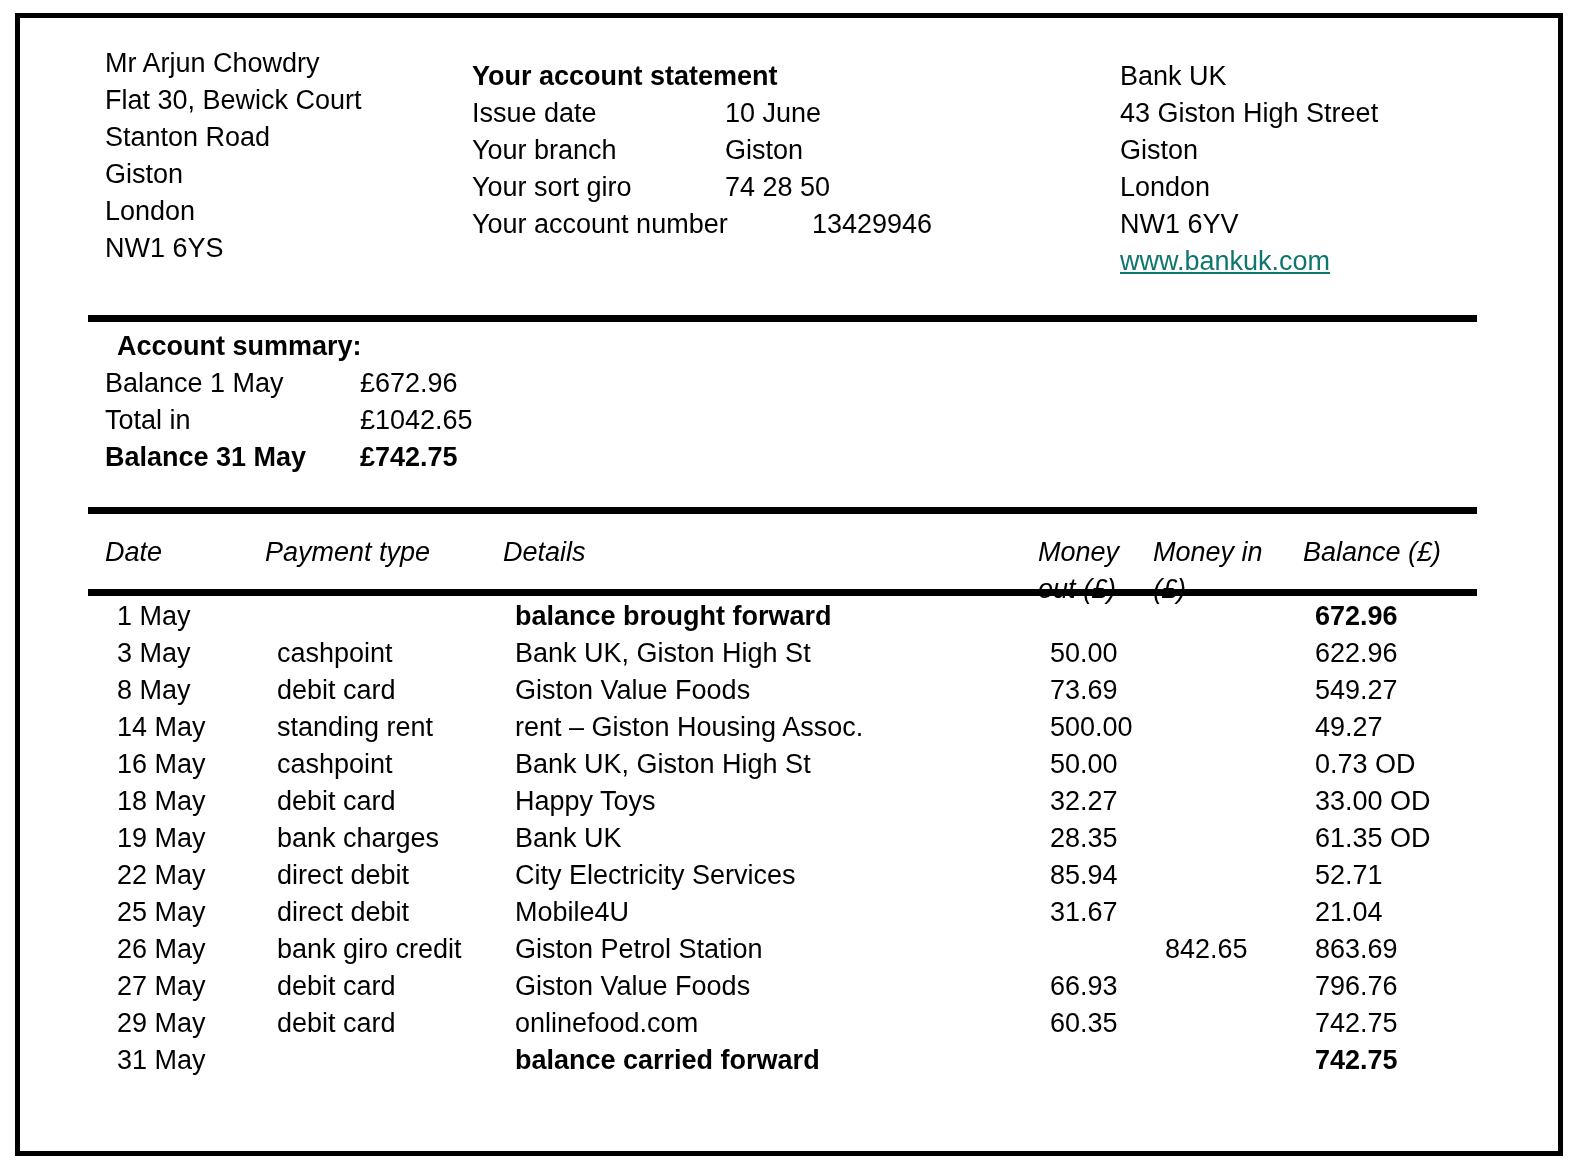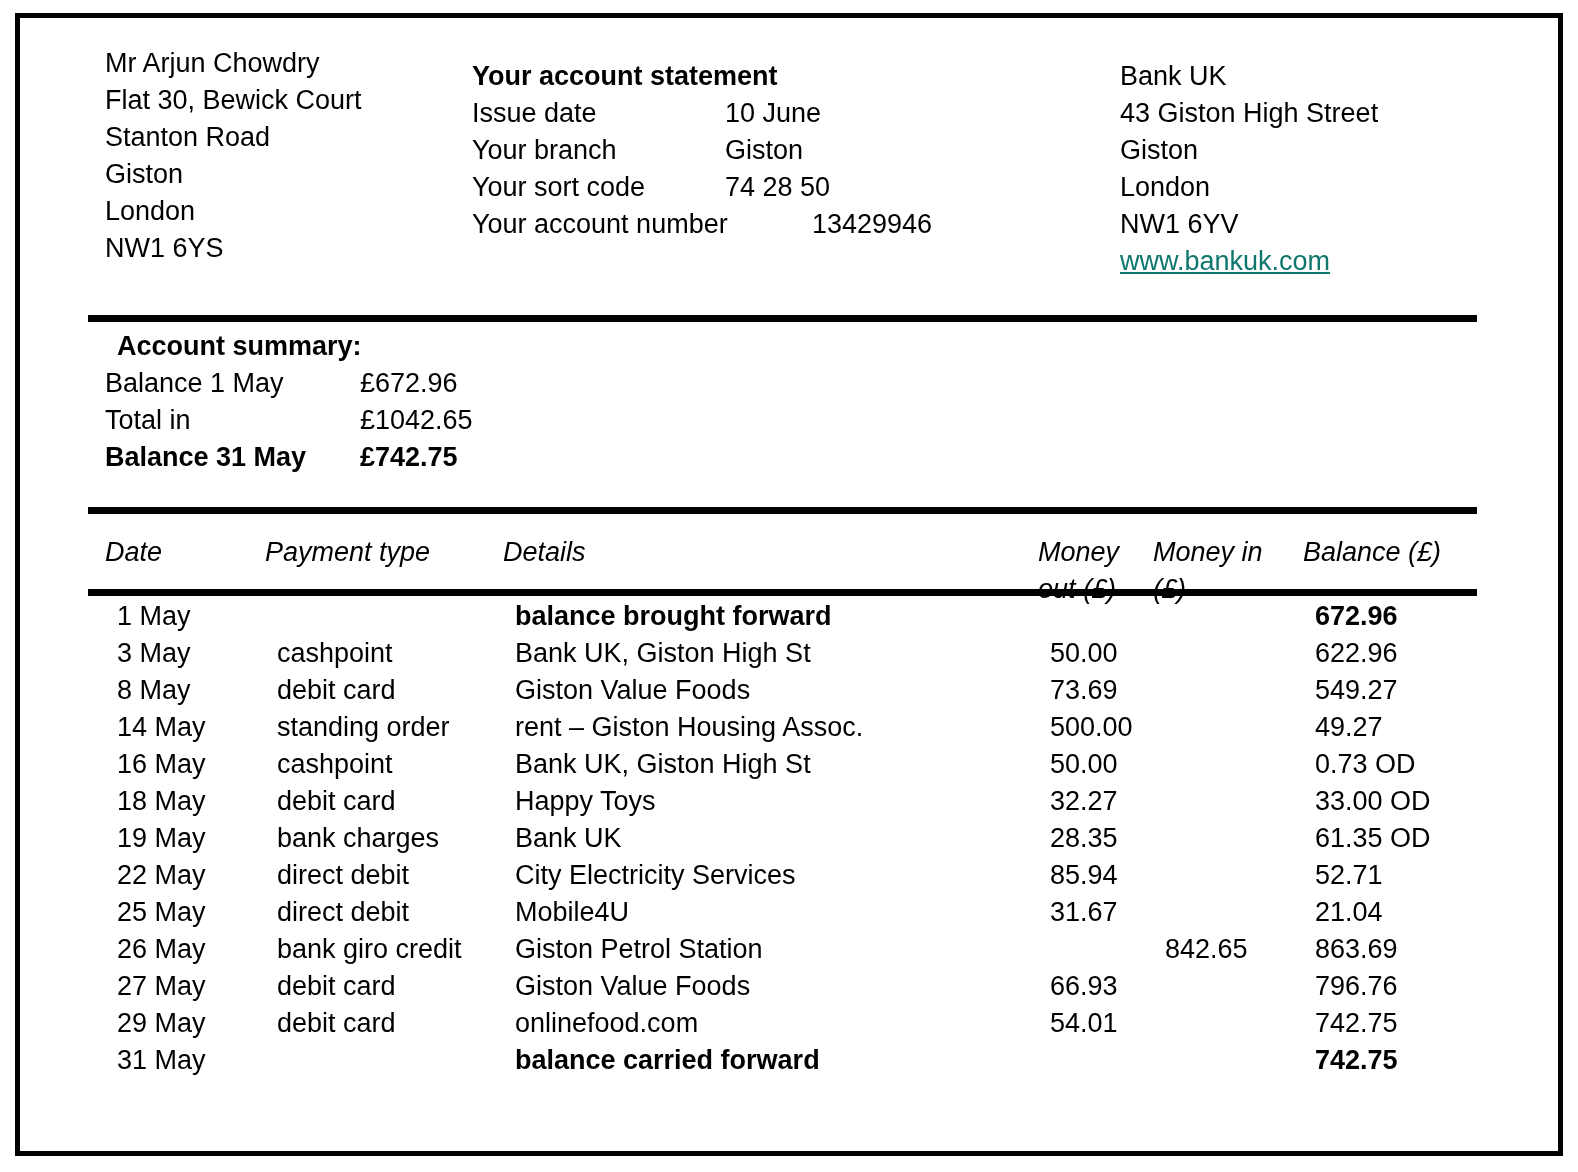--- a/index.html
+++ b/index.html
@@ -136,21 +136,21 @@
 
   <div class="stmt-block">
     <div class="stmt-title">Your account statement</div>
     <div class="stmt-field">
       <span class="flabel">Issue date</span><span class="fvalue">10 June</span>
     </div>
     <div class="stmt-field">
       <span class="flabel">Your branch</span><span class="fvalue">Giston</span>
     </div>
     <div class="stmt-field">
-      <span class="flabel">Your sort code</span><span class="fvalue">74 28 50</span>
+      <span class="flabel">Your sort giro</span><span class="fvalue">74 28 50</span>
     </div>
     <div class="stmt-field wide">
       <span class="flabel">Your account number</span><span class="fvalue">13429946</span>
     </div>
   </div>
 
   <div class="addr-bank">
     <div>Bank UK</div>
     <div>43 Giston High Street</div>
     <div>Giston</div>
@@ -207,21 +207,21 @@
       <div class="trow">
         <span class="cell c-date">8 May</span>
         <span class="cell c-ptype">debit card</span>
         <span class="cell c-details">Giston Value Foods</span>
         <span class="cell c-mout">73.69</span>
         <span class="cell c-min"></span>
         <span class="cell c-bal">549.27</span>
       </div>
       <div class="trow">
         <span class="cell c-date">14 May</span>
-        <span class="cell c-ptype">standing order</span>
+        <span class="cell c-ptype">standing rent</span>
         <span class="cell c-details">rent – Giston Housing Assoc.</span>
         <span class="cell c-mout">500.00</span>
         <span class="cell c-min"></span>
         <span class="cell c-bal">49.27</span>
       </div>
       <div class="trow">
         <span class="cell c-date">16 May</span>
         <span class="cell c-ptype">cashpoint</span>
         <span class="cell c-details">Bank UK, Giston High St</span>
         <span class="cell c-mout">50.00</span>
@@ -273,21 +273,21 @@
         <span class="cell c-ptype">debit card</span>
         <span class="cell c-details">Giston Value Foods</span>
         <span class="cell c-mout">66.93</span>
         <span class="cell c-min"></span>
         <span class="cell c-bal">796.76</span>
       </div>
       <div class="trow">
         <span class="cell c-date">29 May</span>
         <span class="cell c-ptype">debit card</span>
         <span class="cell c-details">onlinefood.com</span>
-        <span class="cell c-mout">54.01</span>
+        <span class="cell c-mout">60.35</span>
         <span class="cell c-min"></span>
         <span class="cell c-bal">742.75</span>
       </div>
       <div class="trow bold">
         <span class="cell c-date">31 May</span>
         <span class="cell c-ptype"></span>
         <span class="cell c-details">balance carried forward</span>
         <span class="cell c-mout"></span>
         <span class="cell c-min"></span>
         <span class="cell c-bal">742.75</span>

